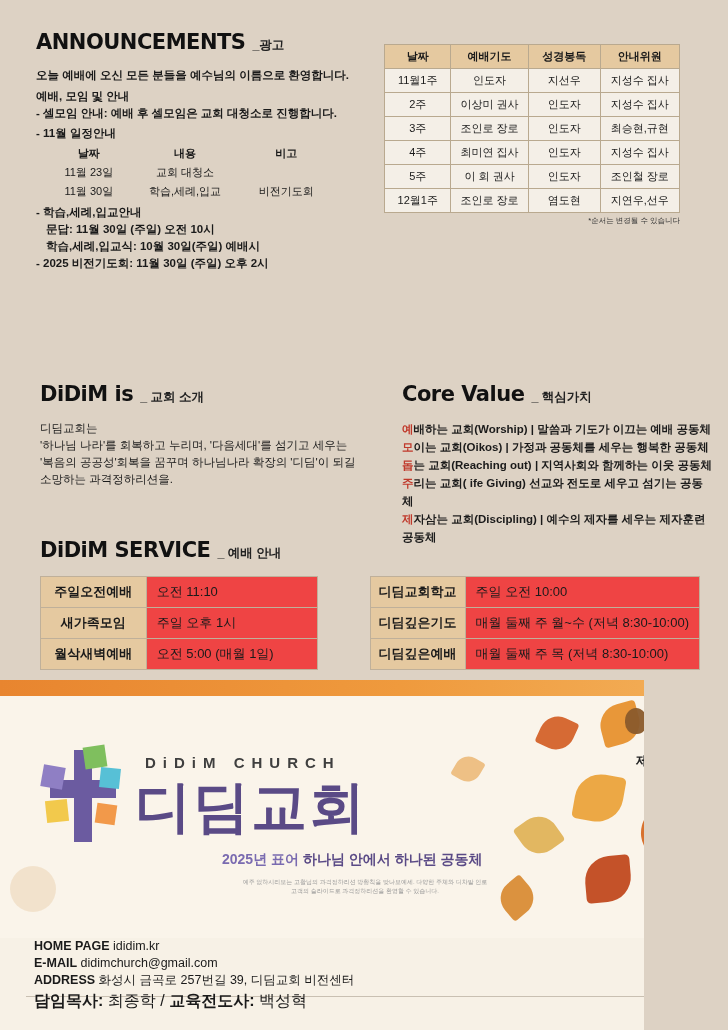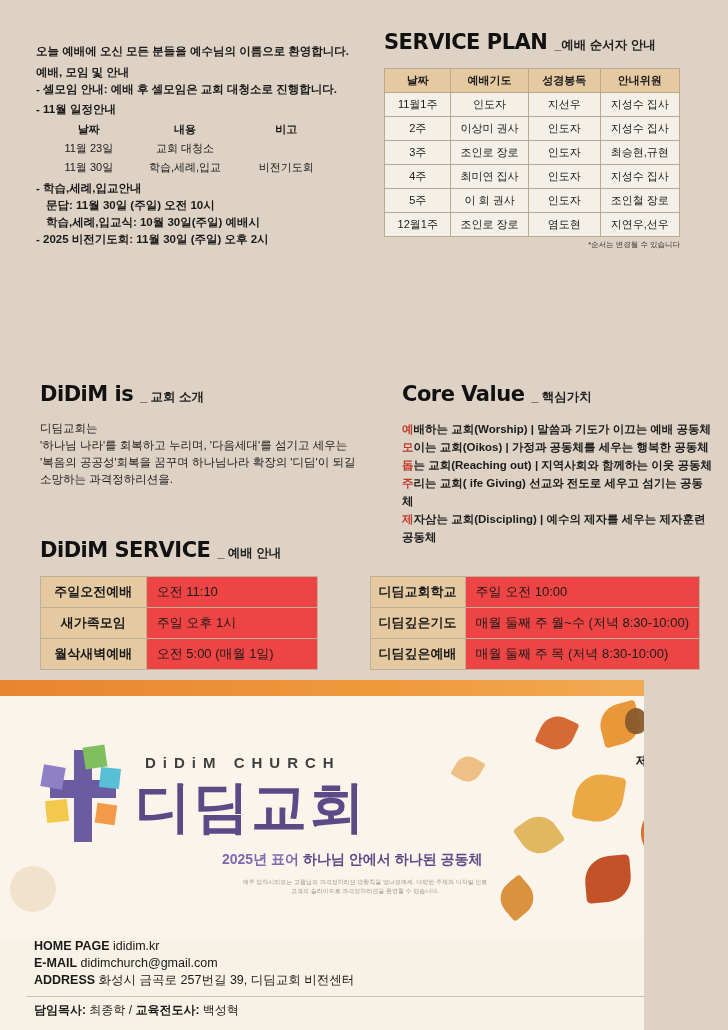--- a/index.html
+++ b/index.html
@@ -274,31 +274,35 @@
     position: absolute;
     left: 26px;
     top: 316px;
     width: 676px;
     height: 1px;
     background: #c9c0b2;
   }
   #pastors {
     position: absolute;
     left: 34px;
-    top: 322px;
-    font-size: 12px;
+    top: 311px;
+    font-size: 16px;
   }
   #pastors .lbl { font-weight: bold; }
 </style>
 </head>
 <body>
 
 <div class="page">
 
   <section id="announcements">
+    <div class="sec-head">
+      <span class="big">ANNOUNCEMENTS</span>
+      <span class="sub">_광고</span>
+    </div>
     <div id="ann-body">
       <div class="line bd">오늘 예배에 오신 모든 분들을 예수님의 이름으로 환영합니다.</div>
       <div class="line bd" style="margin-top:4px;">예배, 모임 및 안내</div>
       <div class="line bd">- 셀모임 안내: 예배 후 셀모임은 교회 대청소로 진행합니다.</div>
       <div class="line bd" style="margin-top:3px;">- 11월 일정안내</div>
 
       <table class="mini-table">
         <thead>
           <tr>
             <th>날짜</th>
@@ -321,24 +325,20 @@
       </table>
 
       <div class="line bd">- 학습,세례,입교안내</div>
       <div class="line bd" style="margin-left:10px;">문답: 11월 30일 (주일) 오전 10시</div>
       <div class="line bd" style="margin-left:10px;">학습,세례,입교식: 10월 30일(주일) 예배시</div>
       <div class="line bd">- 2025 비전기도회: 11월 30일 (주일) 오후 2시</div>
     </div>
   </section>
 
   <section id="service-plan">
-    <div class="sec-head">
-      <span class="big">SERVICE PLAN</span>
-      <span class="sub">_예배 순서자 안내</span>
-    </div>
 
     <table class="plan">
       <thead>
         <tr>
           <th style="width:66px">날짜</th>
           <th style="width:78px">예배기도</th>
           <th style="width:72px">성경봉독</th>
           <th style="width:80px">안내위원</th>
         </tr>
       </thead>

